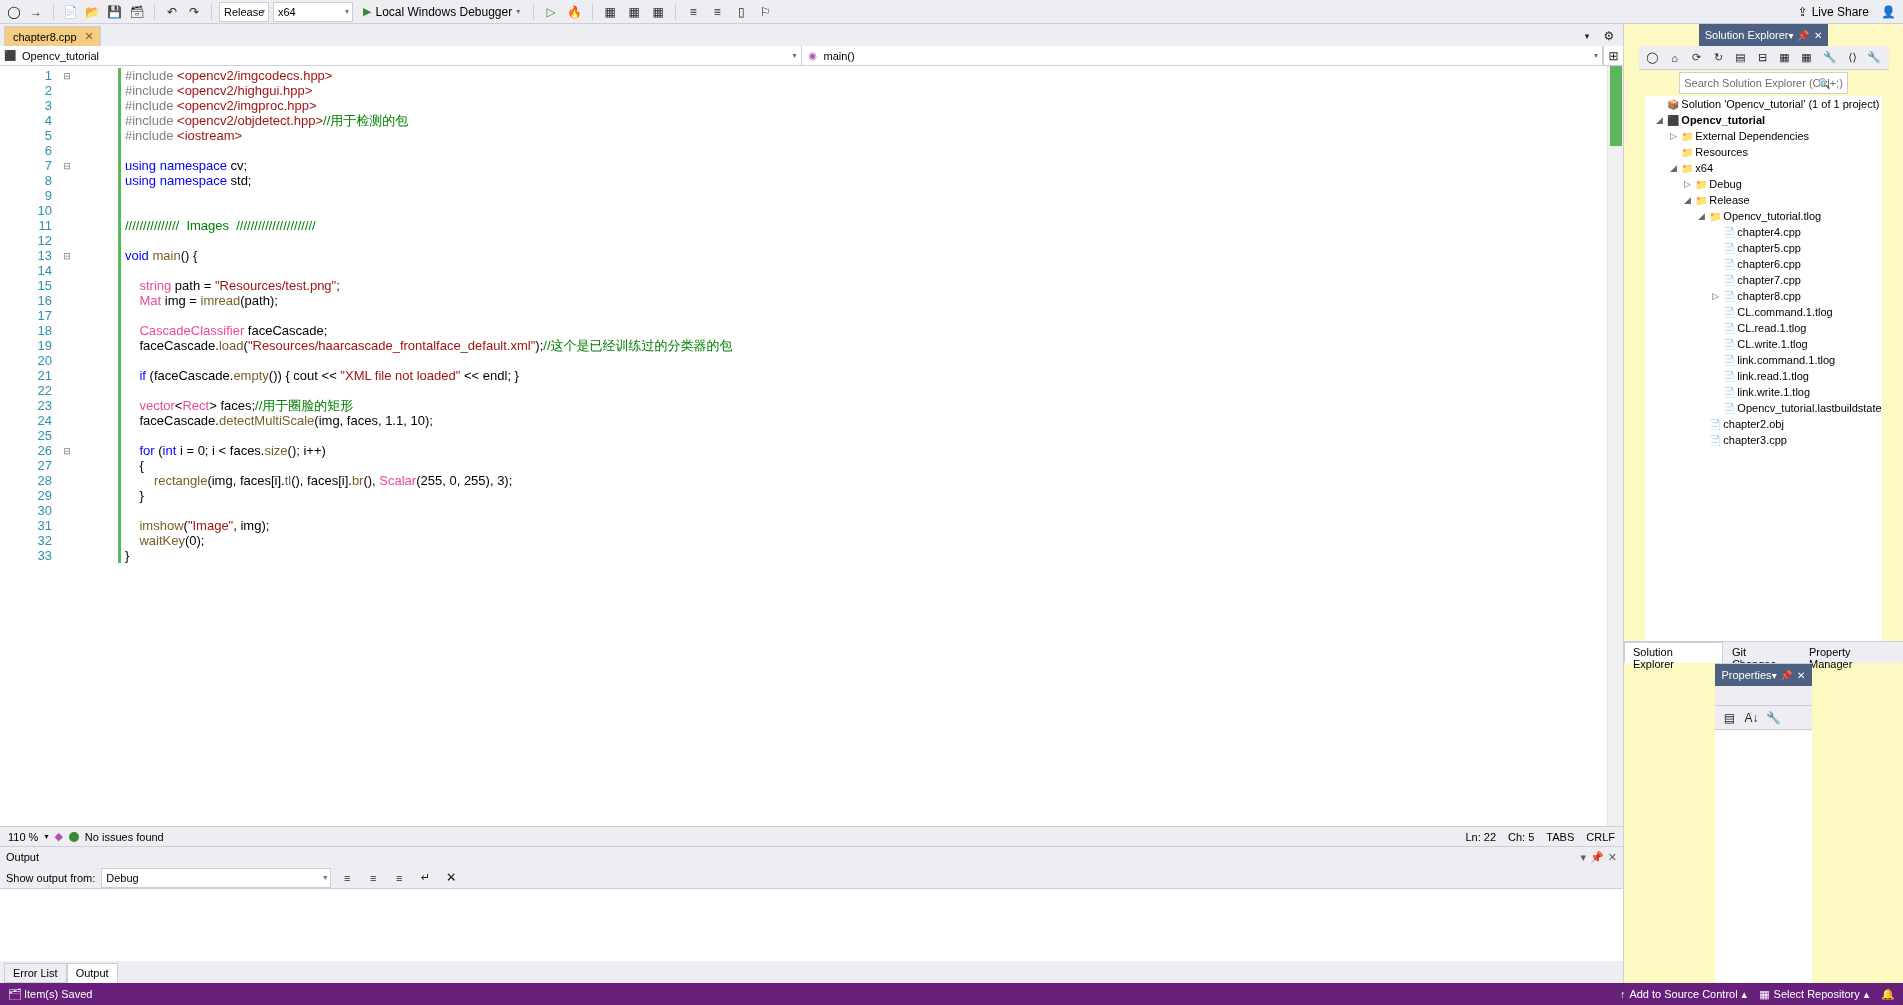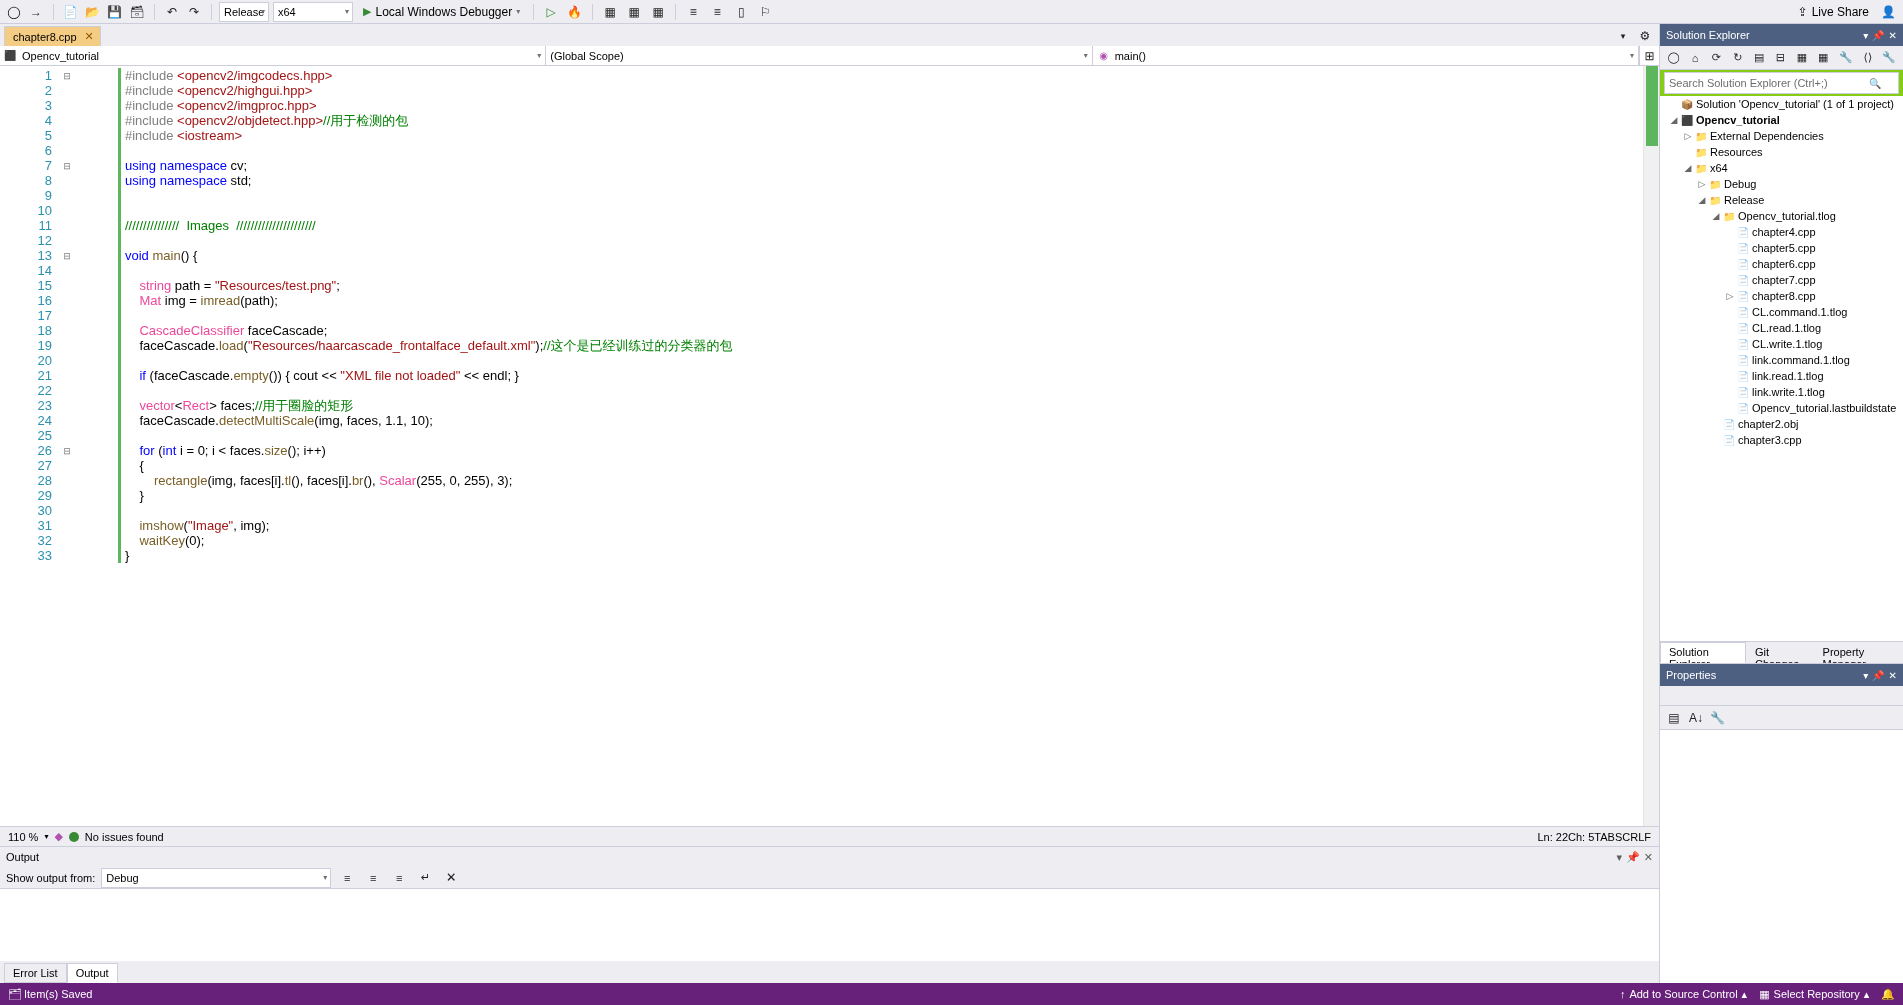--- a/index.html
+++ b/index.html
@@ -38,24 +38,24 @@
 .kw-type { color: #ec4899; }
 .kw-str { color: #a31515; }
 .kw-comment { color: #008000; }
 .kw-gray { color: #808080; }
 .kw-func { color: #795e26; }
 .right-scroll { width: 16px; background: #f0f0f0; border-left: 1px solid #e5e5e5; position: relative; }
 .right-scroll .mark { position: absolute; left: 2px; width: 12px; background: #5db65d; }
 
 .editor-status { height: 20px; background: #eeeef2; border-top: 1px solid #cccedb; display: flex; align-items: center; padding: 0 8px; font-size: 11px; gap: 12px; }
 .editor-status .left { display: flex; align-items: center; gap: 6px; }
-.editor-status .right { margin-left: auto; display: flex; }
+.editor-status .right { margin-left: auto; display: flex; gap: 12px; }
 .no-issues-dot { width: 10px; height: 10px; border-radius: 50%; background: #388a34; display: inline-block; }
 
-.sidebar { width: 244px; background: #84cc16; border-left: 1px solid #cccedb; display: flex; flex-direction: column; }
+.sidebar { width: 280px; background: #fef9c3; border-left: 1px solid #cccedb; display: flex; flex-direction: column; align-items: center; }
 .panel-header { height: 22px; background: #4d6082; color: #fff; display: flex; align-items: center; padding: 0 6px; font-size: 11px; }
 .panel-header .ctrls { margin-left: auto; display: flex; gap: 4px; }
 .panel-header .ctrls span { cursor: pointer; font-size: 10px; }
 .panel-toolbar { height: 24px; background: #eeeef2; border-bottom: 1px solid #cccedb; display: flex; align-items: center; padding: 0 4px; gap: 2px; }
 .panel-toolbar .pb { width: 20px; height: 20px; display: flex; align-items: center; justify-content: center; cursor: pointer; color: #1e1e1e; font-size: 11px; }
 .search-box { height: 22px; background: #fff; border: 1px solid #cccedb; margin: 2px 4px; padding: 0 4px; display: flex; align-items: center; font-size: 11px; color: #6d6d6d; position: relative; }
 .search-box::after { content: "🔍"; position: absolute; right: 16px; font-size: 10px; }
 .tree { flex: 1; overflow: auto; background: #fff; font-size: 11px; }
 .tree-item { display: flex; align-items: center; height: 16px; padding-left: 4px; cursor: pointer; white-space: nowrap; }
 .tree-item .exp { width: 12px; text-align: center; color: #666; font-size: 9px; }
@@ -143,23 +143,20 @@
       </div>
       <div class="tabrow-right">
         <span class="tb-btn" style="font-size:9px">▾</span>
         <span class="tb-btn">⚙</span>
       </div>
     </div>
     <div class="context-bar">
       <div class="context-combo">
         <span class="ico">⬛</span>
         <span>Opencv_tutorial</span>
-      </div>
-      <div class="context-combo">
-        <span>(Global Scope)</span>
       </div>
       <div class="context-combo">
         <span class="ico" style="color:#b052b0">◉</span>
         <span>main()</span>
       </div>
       <span class="tb-btn" style="border-left:1px solid #cccedb">⊞</span>
     </div>
     <div class="code-area">
       <div class="gutter" id="gutter">
           <div class="ln">1</div>

